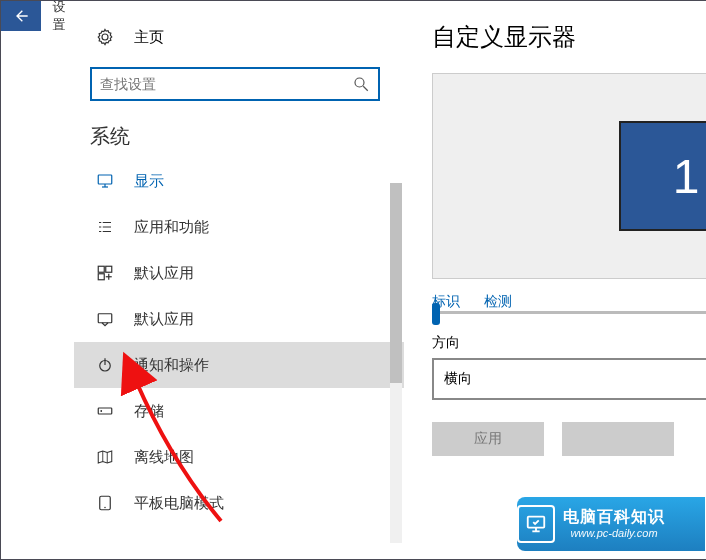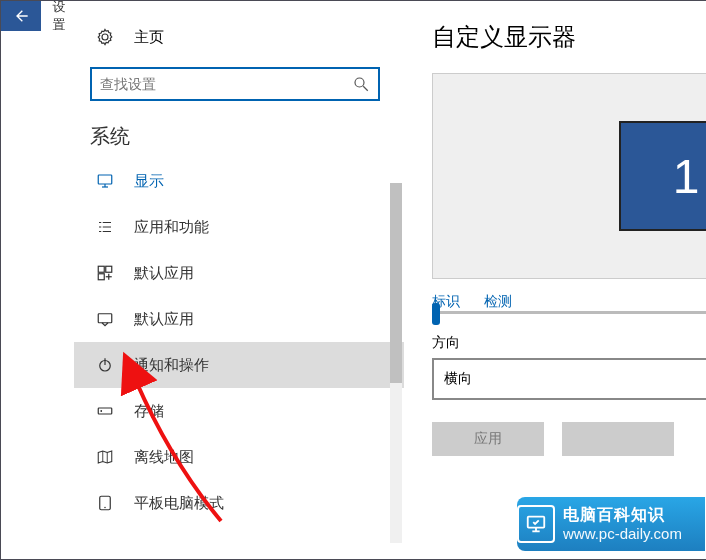--- a/index.html
+++ b/index.html
@@ -58,21 +58,21 @@
 
   
   .arrow-svg { position: absolute; left: 110px; top: 320px; pointer-events: none; }
 
   
   .watermark { position: absolute; right: 0; bottom: 8px; height: 54px; width: 188px; background: linear-gradient(180deg, #29a6e6, #1d7fc0); border-radius: 8px 0 0 8px; display: flex; align-items: center; padding-left: 0; color: #fff; margin-left: 48px; }
   .watermark .wm-icon { width: 38px; height: 38px; border: 2px solid #fff; border-radius: 4px; display: flex; align-items: center; justify-content: center; margin-right: 8px; }
   .watermark .wm-icon svg { width: 22px; height: 22px; }
   .watermark .wm-text { display: flex; flex-direction: column; line-height: 1.15; }
   .watermark .wm-title { font-size: 16px; font-weight: 700; letter-spacing: 1px; }
-  .watermark .wm-url { font-size: 15px; opacity: .95; }
+  .watermark .wm-url { font-size: 11px; font-style: italic; opacity: .95; text-align: center; }
 </style>
 </head>
 <body>
 
 <div class="window">
   <div class="titlebar">
     <div class="back-btn">
       <svg viewBox="0 0 24 24">
           <path fill="none" stroke="#fff" stroke-width="2" d="M14 4l-8 8 8 8M6 12h16"></path>
         </svg>

